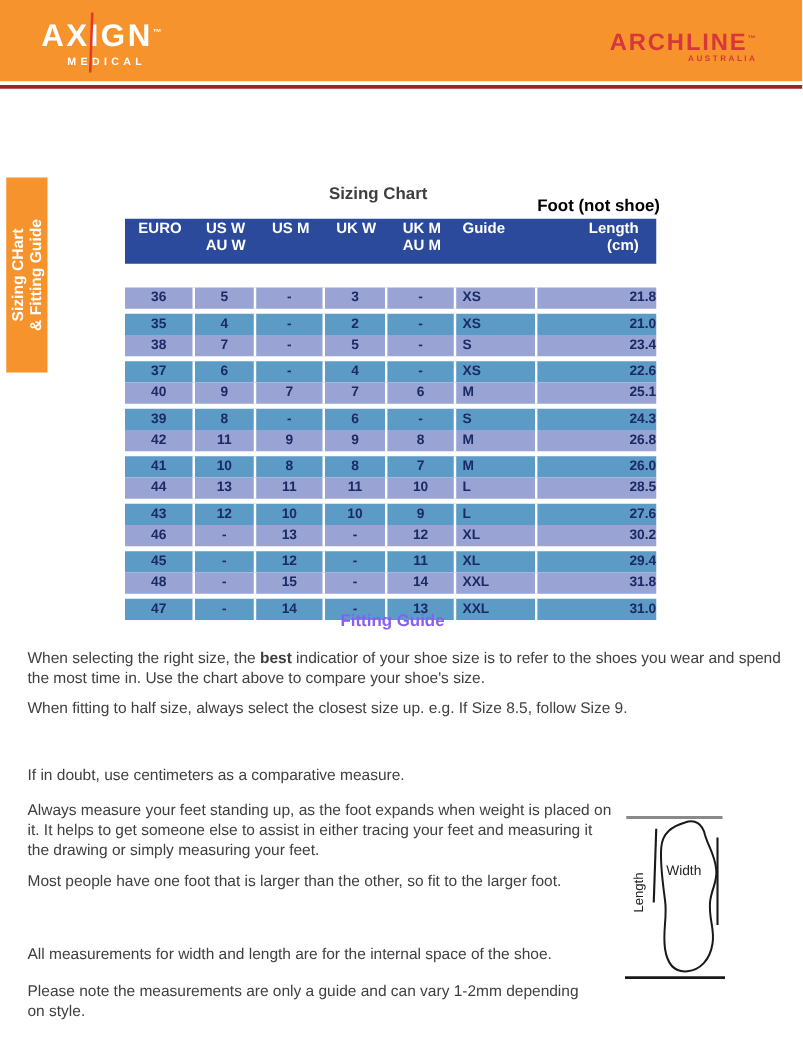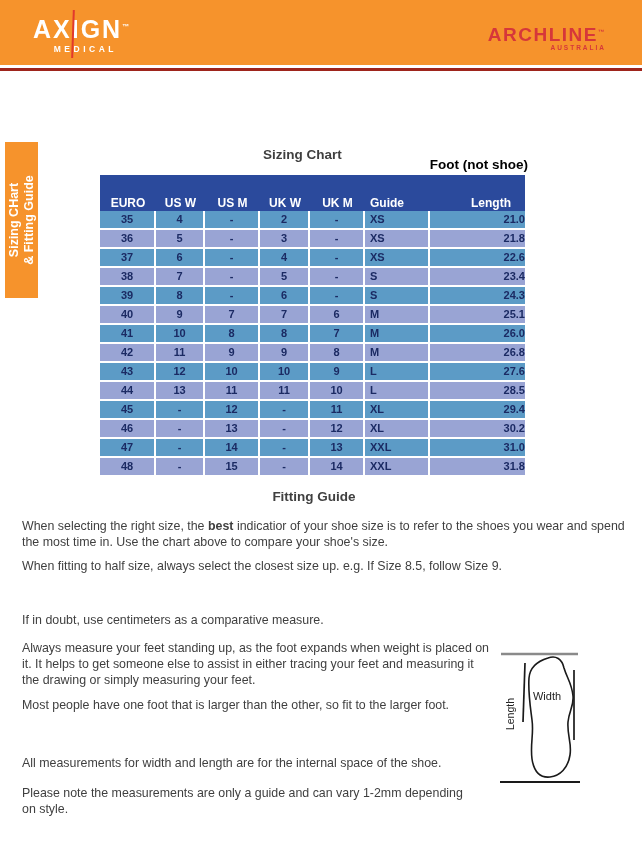--- a/index.html
+++ b/index.html
@@ -27,34 +27,34 @@
                   white-space:nowrap;text-align:center;color:#fff;font-weight:bold;font-size:12.5px;line-height:15px;}
 
   
   .chart-title{position:absolute;left:100px;top:147px;width:405px;text-align:center;
                color:#3f3f3f;font-size:13.5px;font-weight:bold;}
   .foot-note{position:absolute;left:330px;top:157px;width:198px;text-align:right;
              color:#000;font-size:13.5px;font-weight:bold;}
   .sizing-table{position:absolute;left:100px;top:175px;width:425px;}
   .t-head,.t-row{display:grid;grid-template-columns:56px 49px 55px 50px 55px 65px 95px;}
   .t-head{background:var(--navy);height:36px;}
-  .t-head .hc{color:#fff;font-size:12px;font-weight:bold;line-height:14px;padding-top:21px;
+  .t-head .hc{color:#fff;font-size:12px;font-weight:bold;line-height:14px;padding-top:0;
               text-align:center;box-sizing:border-box;}
   .t-row{height:17px;margin-bottom:2px;}
   .t-row .bc{font-size:11px;font-weight:bold;color:var(--tableText);line-height:17px;
              text-align:center;box-sizing:border-box;border-right:2px solid #fff;}
   .t-row .bc:last-child{border-right:none;}
-  .t-row.ra .bc{background:var(--rowA);}
+  .t-row.ra .bc{background:var(--rowA);margin-top:40px;}
   .t-row.rb .bc{background:var(--rowB);}
   .col-size{text-align:left !important;padding-left:5px;}
   .col-len{text-align:right !important;}
   .t-head .col-len{padding-right:14px;}
 
   
-  .h-center{position:absolute;left:0;width:628px;text-align:center;color:#404040;
+  .h-center{position:absolute;left:0;width:628px;text-align:center;color:#8b5cf6;
             font-size:13.5px;font-weight:bold;}
   .para{position:absolute;left:22px;color:#3f3f3f;font-size:12.4px;line-height:1.3;}
 
   
   .diagram{position:absolute;left:488px;top:646px;width:152px;height:148px;}
 </style>
 </head>
 <body>
 
 <div class="page" style="--orange: #F6932C; --ruleRed: #9E241C; --navy: #2B4A9C; --rowA: #5C9BC6; --rowB: #99A4D4; --brandRed: #D6373A; --tableText: #1B2A63;">

